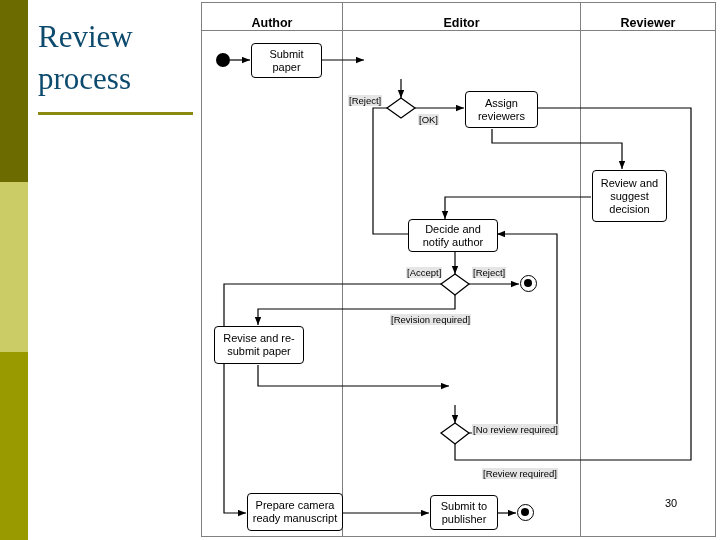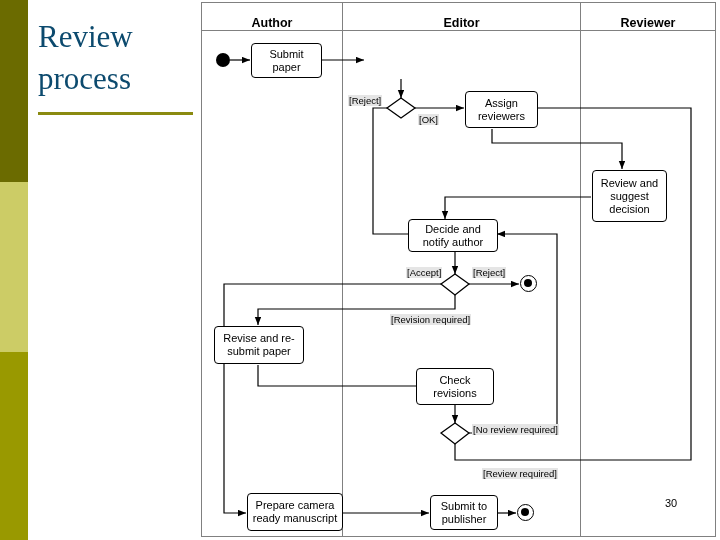--- a/index.html
+++ b/index.html
@@ -173,22 +173,20 @@
       <div class="act" style="left:390px;top:167px;width:75px;height:52px;">Review and
 suggest
 decision</div>
 
       <div class="act" style="left:206px;top:216px;width:90px;height:33px;">Decide and
 notify author</div>
 
       <div class="act" style="left:12px;top:323px;width:90px;height:38px;">Revise and re-
 submit paper</div>
 
-      <div class="act" style="left:214px;top:365px;width:78px;height:37px;">Check
-revisions</div>
 
       <div class="act" style="left:45px;top:490px;width:96px;height:38px;">Prepare camera
 ready manuscript</div>
 
       <div class="act" style="left:228px;top:492px;width:68px;height:35px;">Submit to
 publisher</div>
 
       <div class="final-node" style="left:318px;top:272px;"></div>
       <div class="final-node" style="left:315px;top:501px;"></div>
 

